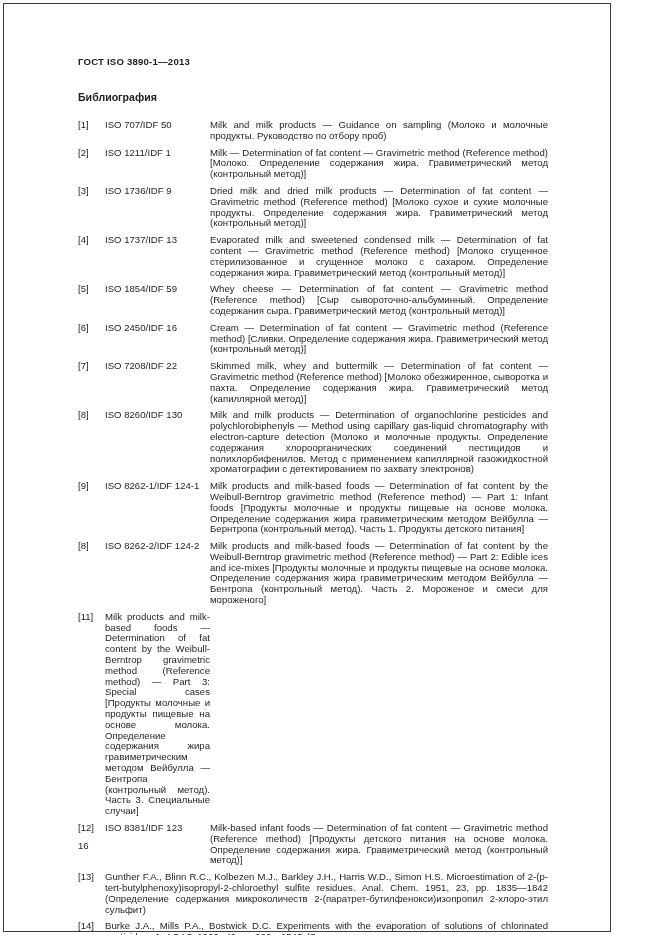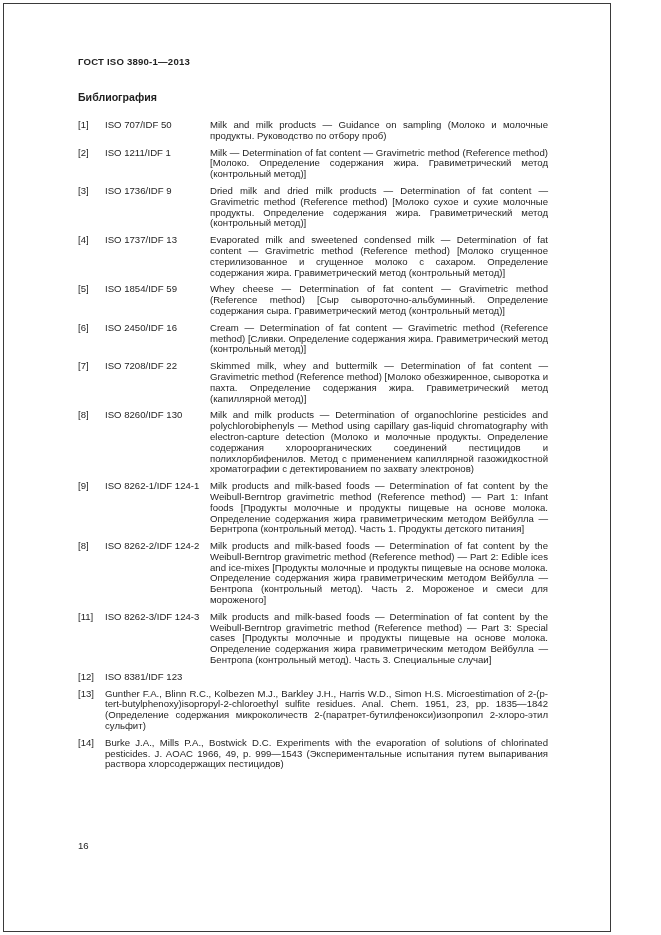--- a/index.html
+++ b/index.html
@@ -131,27 +131,27 @@
       </div>
 
       <div class="ref-row">
         <span class="ref-num">[8]</span>
         <span class="ref-code">ISO 8262-2/IDF 124-2</span>
         <div class="ref-text">Milk products and milk-based foods — Determination of fat content by the Weibull-Berntrop gravimetric method (Reference method) — Part 2: Edible ices and ice-mixes [Продукты молочные и продукты пищевые на основе молока. Определение содержания жира гравиметрическим методом Вейбулла — Бентропа (контрольный метод). Часть 2. Мороженое и смеси для мороженого]</div>
       </div>
 
       <div class="ref-row">
         <span class="ref-num">[11]</span>
-        <span class="ref-code">ISO 8262-3/IDF 124-3</span>
         <div class="ref-text">Milk products and milk-based foods — Determination of fat content by the Weibull-Berntrop gravimetric method (Reference method) — Part 3: Special cases [Продукты молочные и продукты пищевые на основе молока. Определение содержания жира гравиметрическим методом Вейбулла — Бентропа (контрольный метод). Часть 3. Специальные случаи]</div>
       </div>
 
       <div class="ref-row">
         <span class="ref-num">[12]</span>
         <span class="ref-code">ISO 8381/IDF 123</span>
+        <div class="ref-text">Milk-based infant foods — Determination of fat content — Gravimetric method (Reference method) [Продукты детского питания на основе молока. Определение содержания жира. Гравиметрический метод (контрольный метод)]</div>
       </div>
 
       <div class="ref-row article">
         <span class="ref-num">[13]</span>
         <div class="ref-text">Gunther F.A., Blinn R.C., Kolbezen M.J., Barkley J.H., Harris W.D., Simon H.S. Microestimation of 2-(p-tert-butylphenoxy)isopropyl-2-chloroethyl sulfite residues. Anal. Chem. 1951, 23, pp. 1835—1842 (Определение содержания микроколичеств 2-(паратрет-бутилфенокси)изопропил 2-хлоро-этил сульфит)</div>
       </div>
 
       <div class="ref-row article">
         <span class="ref-num">[14]</span>
         <div class="ref-text">Burke J.A., Mills P.A., Bostwick D.C. Experiments with the evaporation of solutions of chlorinated pesticides. J. AOAC 1966, 49, p. 999—1543 (Экспериментальные испытания путем выпаривания раствора хлорсодержащих пестицидов)</div>

